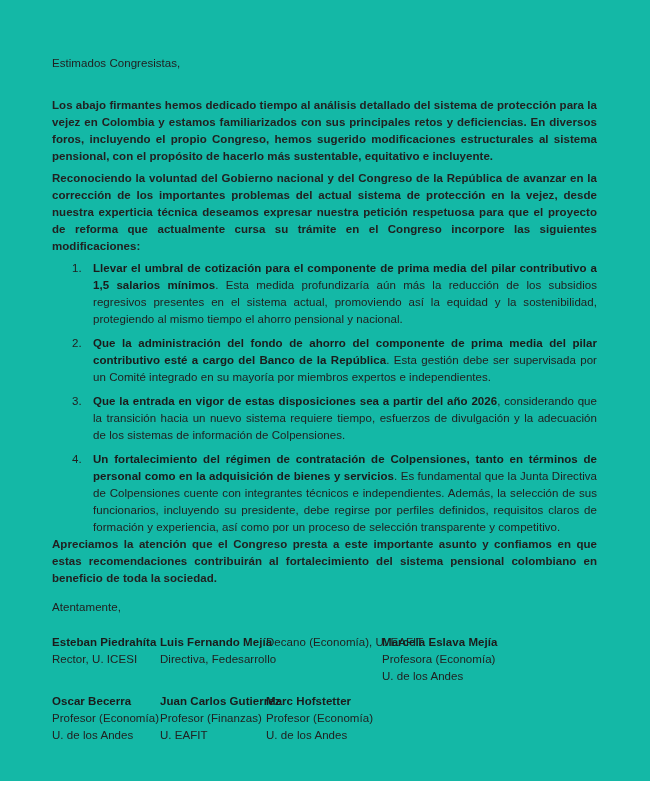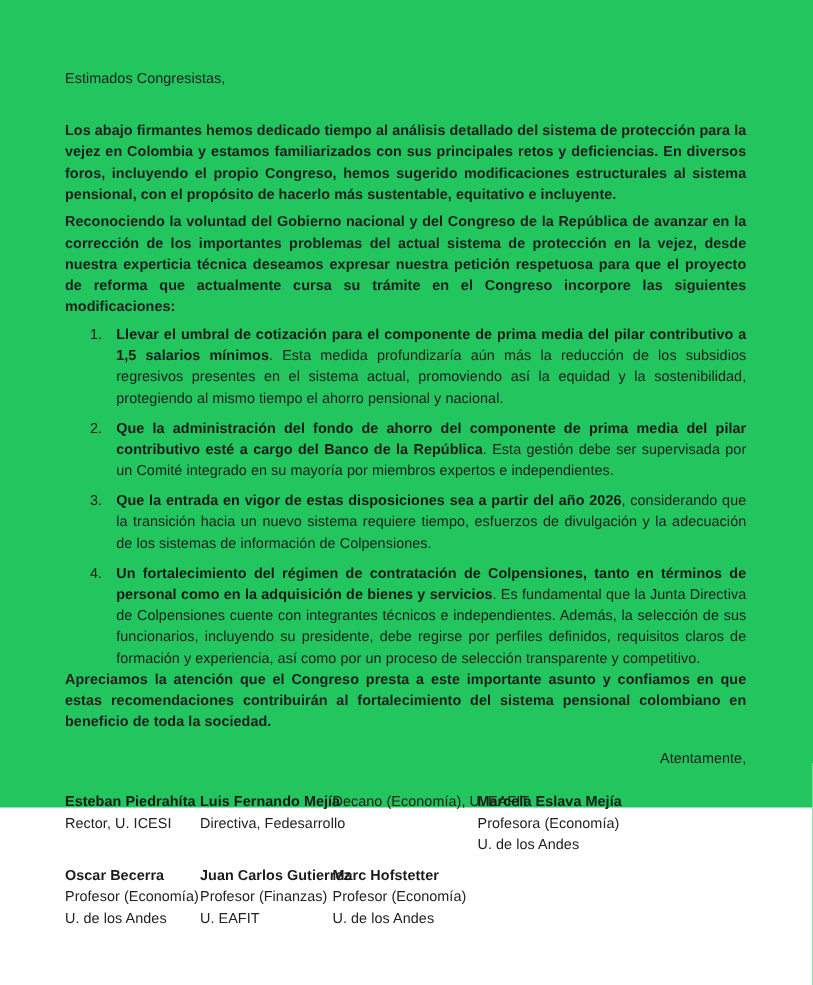--- a/index.html
+++ b/index.html
@@ -5,22 +5,22 @@
   html, body { margin: 0; padding: 0; }
   body {
     width: 650px; height: 788px;
     background: #ffffff;
     font-family: "Liberation Sans", "DejaVu Sans", sans-serif;
     color: #212121;
     overflow: hidden;
   }
   .page {
     position: relative;
-    width: 650px; height: 646px;
-    background: #22c55e;
+    width: 650px; height: 781px;
+    background: #14b8a6;
   }
   .content {
     position: absolute;
     left: 52px; top: 55px;
     width: 545px;
     font-size: 11.5px;
     line-height: 17px;
     letter-spacing: 0.05px;
   }
   .greeting { margin: 0 0 25px 0; }
@@ -37,21 +37,21 @@
     box-sizing: border-box;
     padding-left: 20px;
   }
   .li-text {
     flex: 1;
     margin: 0;
     text-align: justify;
   }
   b { font-weight: 700; color: #1b1b1b; }
   .closing { margin-top: 7px; margin-bottom: 0; }
-  .signoff { margin: 12px 0 0 0; text-align: right; }
+  .signoff { margin: 12px 0 0 0; }
   .signatures {
     display: grid;
     grid-template-columns: 108px 106px 116px 1fr;
     grid-column-gap: 0;
     grid-row-gap: 8px;
     margin-top: 18px;
     line-height: 17px;
   }
   .sig-cell { white-space: nowrap; }
   .sig-name { font-weight: 700; color: #1b1b1b; }

